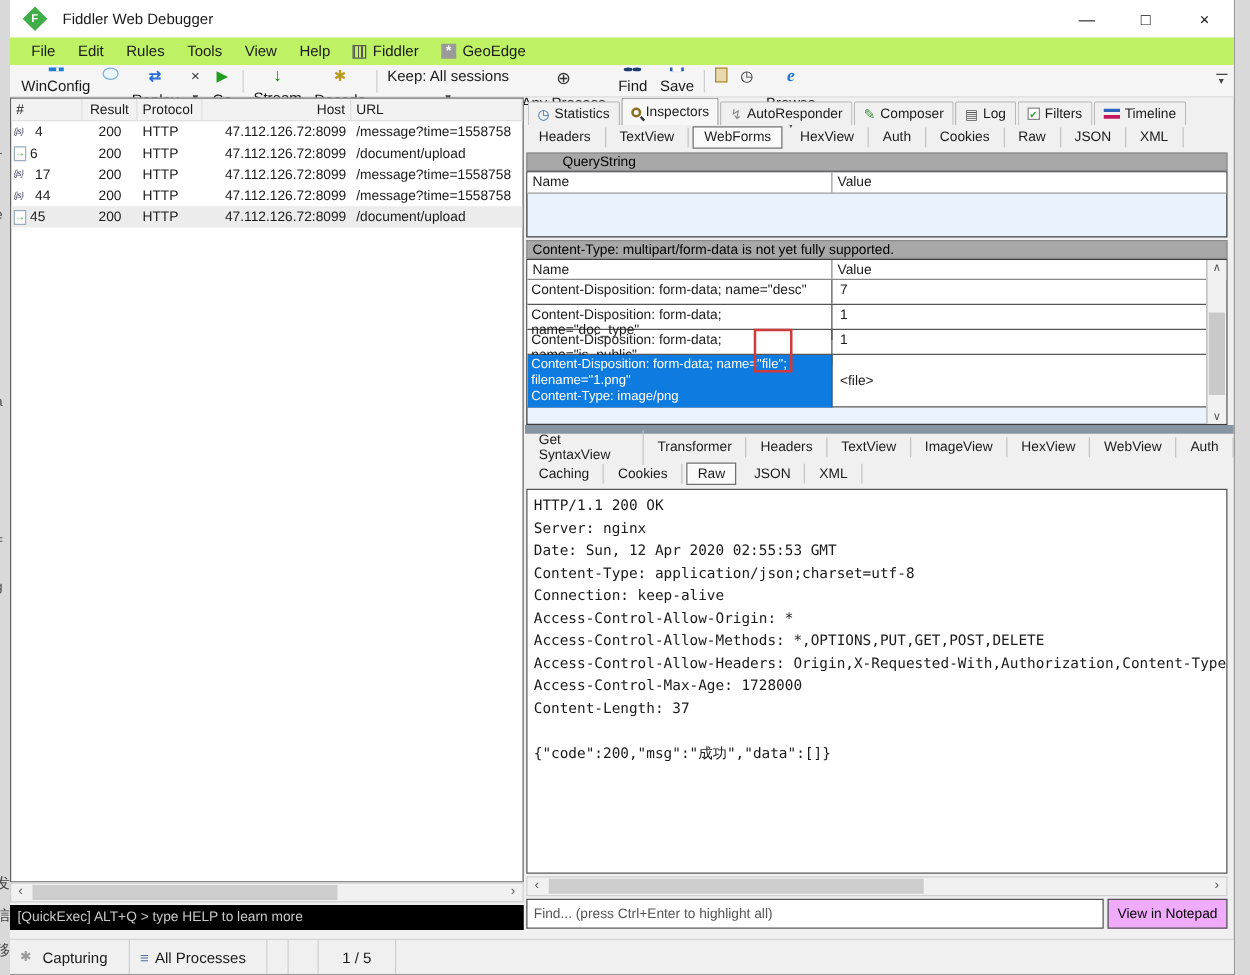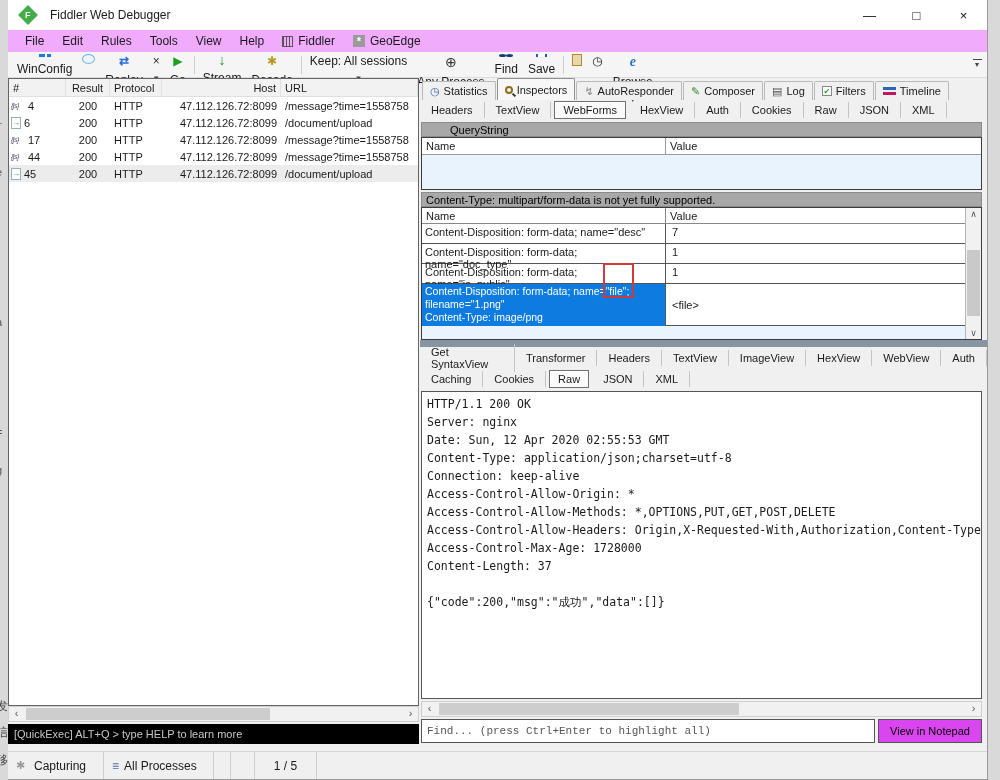--- a/index.html
+++ b/index.html
@@ -13,21 +13,21 @@
 
   
   .titlebar { position:absolute; left:0; top:0; right:0; height:30px; background:#fff; display:flex; align-items:center; }
   .fiddler-logo { width:14px; height:14px; background:#3fae49; transform:rotate(45deg); margin:0 15px 0 13px; display:flex; align-items:center; justify-content:center; }
   .fiddler-logo span { transform:rotate(-45deg); color:#fff; font-size:9px; font-weight:bold; }
   .title-text { font-size:12px; }
   .win-controls { margin-left:auto; display:flex; height:100%; }
   .win-btn { width:47px; height:100%; display:flex; align-items:center; justify-content:center; font-size:13px; color:#111; }
 
   
-  .menubar { position:absolute; top:30px; left:0; right:0; height:22px; background:#f0abfc; display:flex; align-items:center; font-size:12px; padding-left:8px; }
+  .menubar { position:absolute; top:30px; left:0; right:0; height:22px; background:#bef264; display:flex; align-items:center; font-size:12px; padding-left:8px; }
   .menu-item { padding:0 9px; display:flex; align-items:center; gap:5px; }
   .book-icon { width:11px; height:11px; border:1px solid #555; background:repeating-linear-gradient(90deg,#555 0 1px,transparent 1px 3px); }
   .geo-icon { width:12px; height:12px; background:#9a9a9a; color:#fff; font-size:11px; line-height:12px; text-align:center; font-weight:bold; }
 
   
   .toolbar { position:absolute; top:52px; left:0; right:0; height:26px; background:#f5f5f5; border-bottom:1px solid #dcdcdc; display:flex; align-items:center; font-size:12px; padding:0 4px; }
   .tb-item { display:flex; align-items:center; gap:5px; padding:0 5px; height:22px;flex-direction:column; }
   .tb-sep { width:1px; height:18px; background:#cfcfcf; margin:0 3px; }
   .win-logo { width:12px; height:12px; background:linear-gradient(#fff,#fff) 6px 0/2px 100% no-repeat, linear-gradient(#fff,#fff) 0 6px/100% 2px no-repeat, #1e7ad4; }
   .bubble-icon { width:13px; height:10px; border:1px solid #7ab0d4; border-radius:50%; background:#eaf5fd; }
@@ -122,23 +122,23 @@
 
   .splitter { position:absolute; top:262px; left:0; right:0; height:7px; background:#8795a3; }
 
   .resp-tabs1 { top:269px; height:22px; }
   .resp-tabs2 { top:291px; height:20px; }
 
   .raw-area { position:absolute; top:313px; left:1px; right:5px; bottom:52px; background:#fff; border:1px solid #555; font-family:"DejaVu Sans Mono","Liberation Mono",monospace; font-size:11.5px; line-height:18px; padding:3px 5px; white-space:pre; overflow:hidden; }
   .right-panel .hscroll.resp { left:1px; right:5px; bottom:34px; }
 
   .find-bar { position:absolute; left:1px; right:5px; bottom:8px; height:24px; display:flex; gap:3px; }
-  .find-input { flex:1; border:1px solid #555; font-size:11px; padding:0 5px; font-family:Liberation Mono, monospace; background:#fff; }
+  .find-input { flex:1; border:1px solid #555; font-size:11px; padding:0 5px; font-family:Liberation Sans, sans-serif; background:#fff; }
   .find-input::placeholder { color:#555; }
-  .notepad-btn { width:104px; border:1px solid #555; background:#d946ef; font-size:11px; font-family:"Liberation Sans",sans-serif; }
+  .notepad-btn { width:96px; border:1px solid #555; background:#f0abfc; font-size:11px; font-family:"Liberation Sans",sans-serif; }
 
   
   .statusbar { position:absolute; left:0; right:0; bottom:0; height:28px; background:#f0f0f0; border-top:1px solid #d5d5d5; display:flex; align-items:stretch; font-size:12px; }
   .sb-cell { display:flex; align-items:center; padding:0 8px; border-right:1px solid #cfcfcf; gap:5px; }
   .sb-cap { width:96px; }
   .sb-proc { width:110px; }
   .sb-e1 { width:16px; } .sb-e2 { width:24px; }
   .sb-count { width:62px; justify-content:center; }
   .sb-url { flex:1; border-right:none; padding-left:12px; }
   .cap-icon { position:relative; color:#9a9a9a; font-size:11px; width:13px; }

